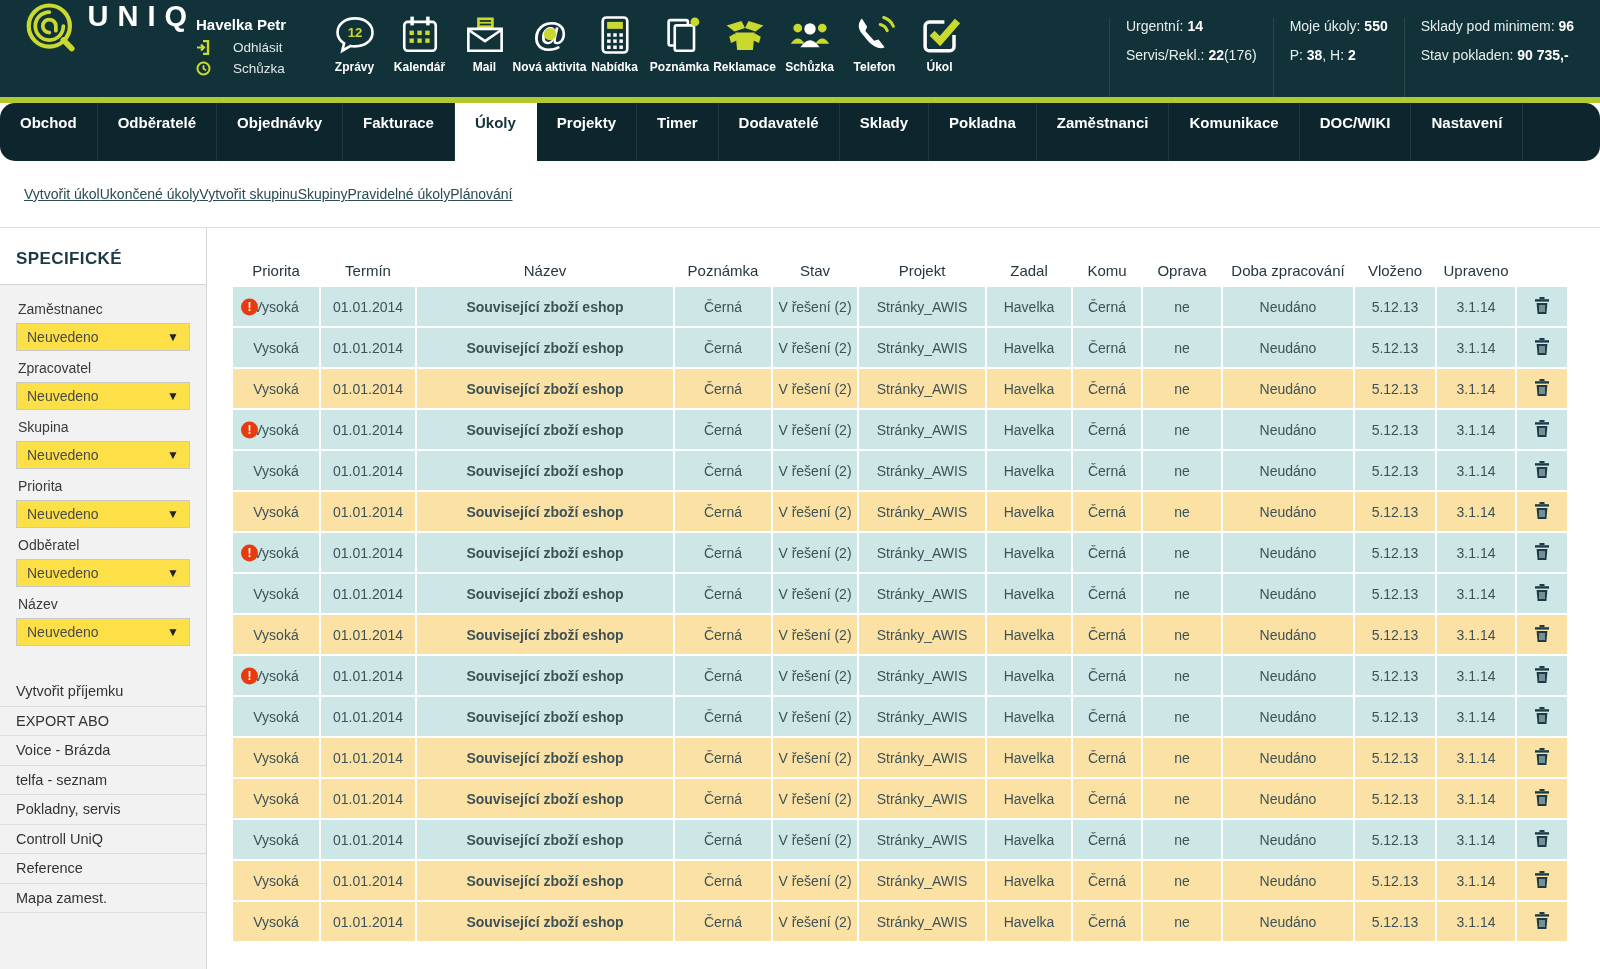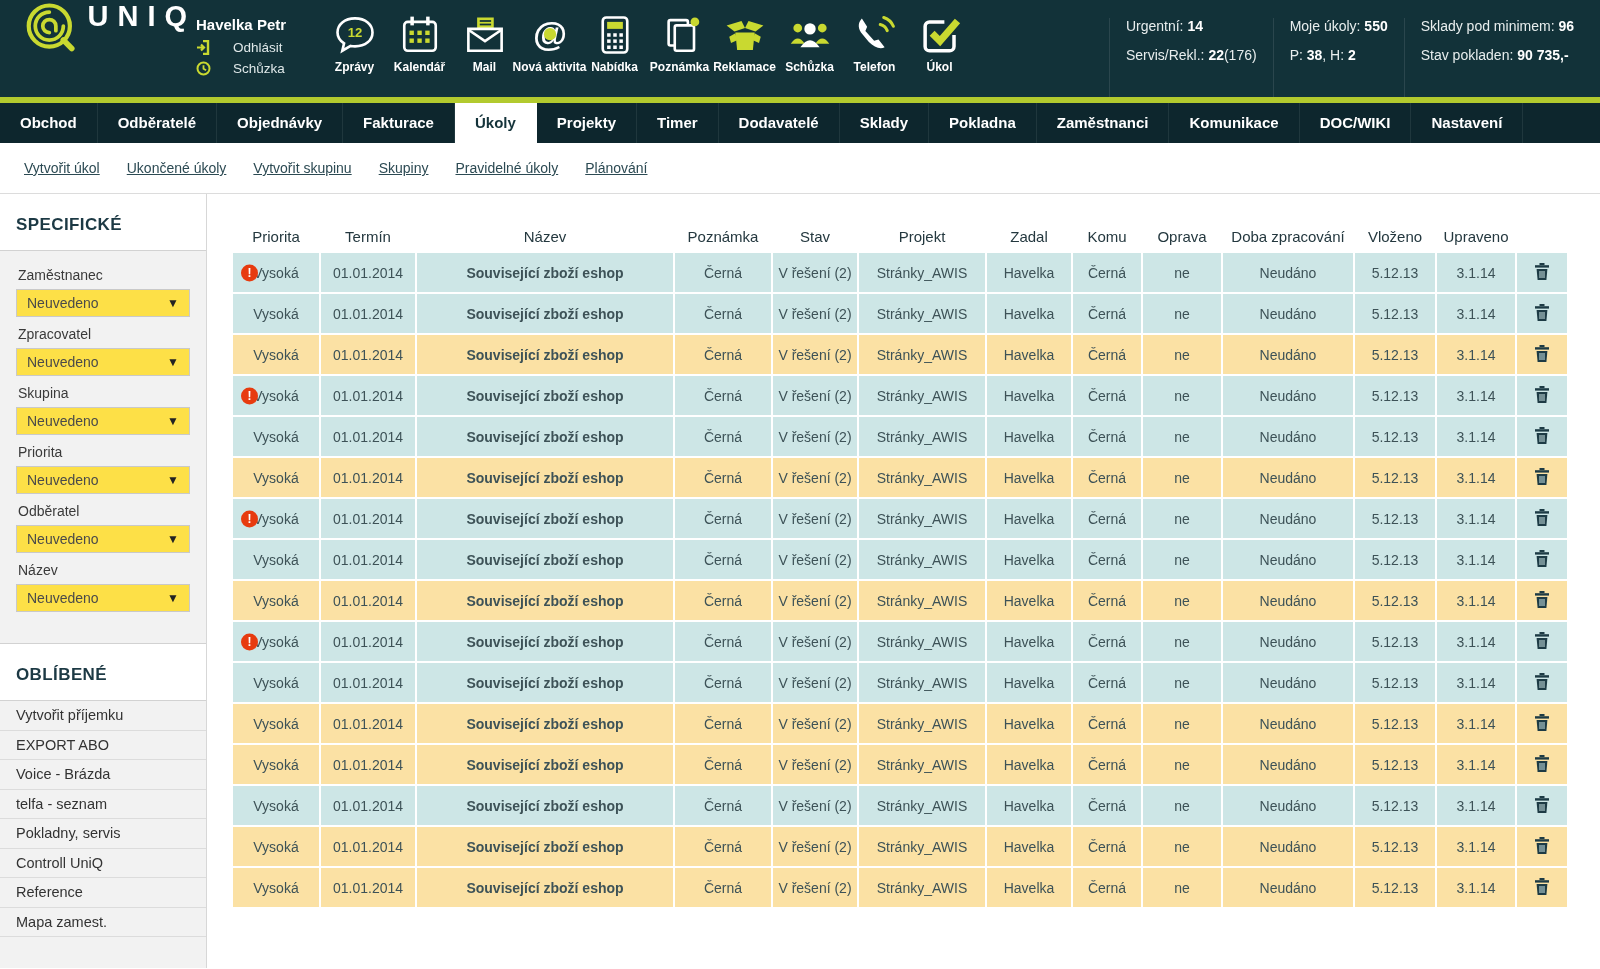--- a/index.html
+++ b/index.html
@@ -18,26 +18,26 @@
   .qi .qi-label { font-size:12px; font-weight:700; color:#fff; margin-top:4px; white-space:nowrap; }
   .stats { margin-left:auto; display:flex; padding:18px 10px 0 0; }
   .stat-col { padding:0 16px; border-left:1px solid rgba(255,255,255,0.10); }
   .stat-col:first-child { border-left:1px solid rgba(255,255,255,0.10); }
   .stat-line { font-size:14px; color:#e8eeee; margin-bottom:13px; white-space:nowrap; }
   .stat-line .b { font-weight:700; color:#fff; }
 
   .accent-line { height:6px; background:#b2ca2e; }
 
   
-  .mainnav { height:40px; background:#0d262d; display:flex; }
+  .mainnav { height:58px; background:#0d262d; display:flex;border-radius:15px; }
   .tab { padding:0 20px; line-height:40px; color:#fff; font-size:15px; font-weight:700; border-right:1px solid rgba(255,255,255,0.08); cursor:pointer; white-space:nowrap; }
   .tab.active { background:#fff; color:#14333a; }
 
   
-  .subnav { height:51px; background:#fff; border-bottom:1px solid #dcdcdc; padding-left:24px; display:flex; align-items:center; gap:27px; }
+  .subnav { height:67px; background:#fff; border-bottom:1px solid #dcdcdc; padding-left:24px; display:flex; align-items:center; }
   .subnav a { font-size:14px; color:#2c4a53; text-decoration:underline; cursor:pointer; white-space:nowrap; }
 
   
   .content { display:flex; height:774px; }
   .sidebar { width:207px; background:#f2f2f2; border-right:1px solid #d7d7d7; flex:none; }
   .side-head { background:#fff; padding:21px 0 15px 16px; font-size:17px; font-weight:800; color:#1c3944; letter-spacing:0.4px; border-bottom:1px solid #d2d2d2; }
   .fav-head { border-top:1px solid #d2d2d2; }
   .filters { padding:13px 16px 22px 16px; }
   .filter { margin-bottom:9px; }
   .filter-label { font-size:14px; color:#3a3a3a; margin:3px 0 6px 2px; }
@@ -282,21 +282,20 @@
             </div>
           </div>
           <div class="filter">
             <div class="filter-label">Název</div>
             <div class="select-box">
               <span>Neuvedeno</span>
               <span class="chev">▼</span>
             </div>
           </div>
         </div>
-      <div class="side-head fav-head">OBLÍBENÉ</div>
       <div class="fav-list" id="favList">
           <div class="fav-item">Vytvořit příjemku</div>
           <div class="fav-item">EXPORT ABO</div>
           <div class="fav-item">Voice - Brázda</div>
           <div class="fav-item">telfa - seznam</div>
           <div class="fav-item">Pokladny, servis</div>
           <div class="fav-item">Controll UniQ</div>
           <div class="fav-item">Reference</div>
           <div class="fav-item">Mapa zamest.</div>
         </div>

